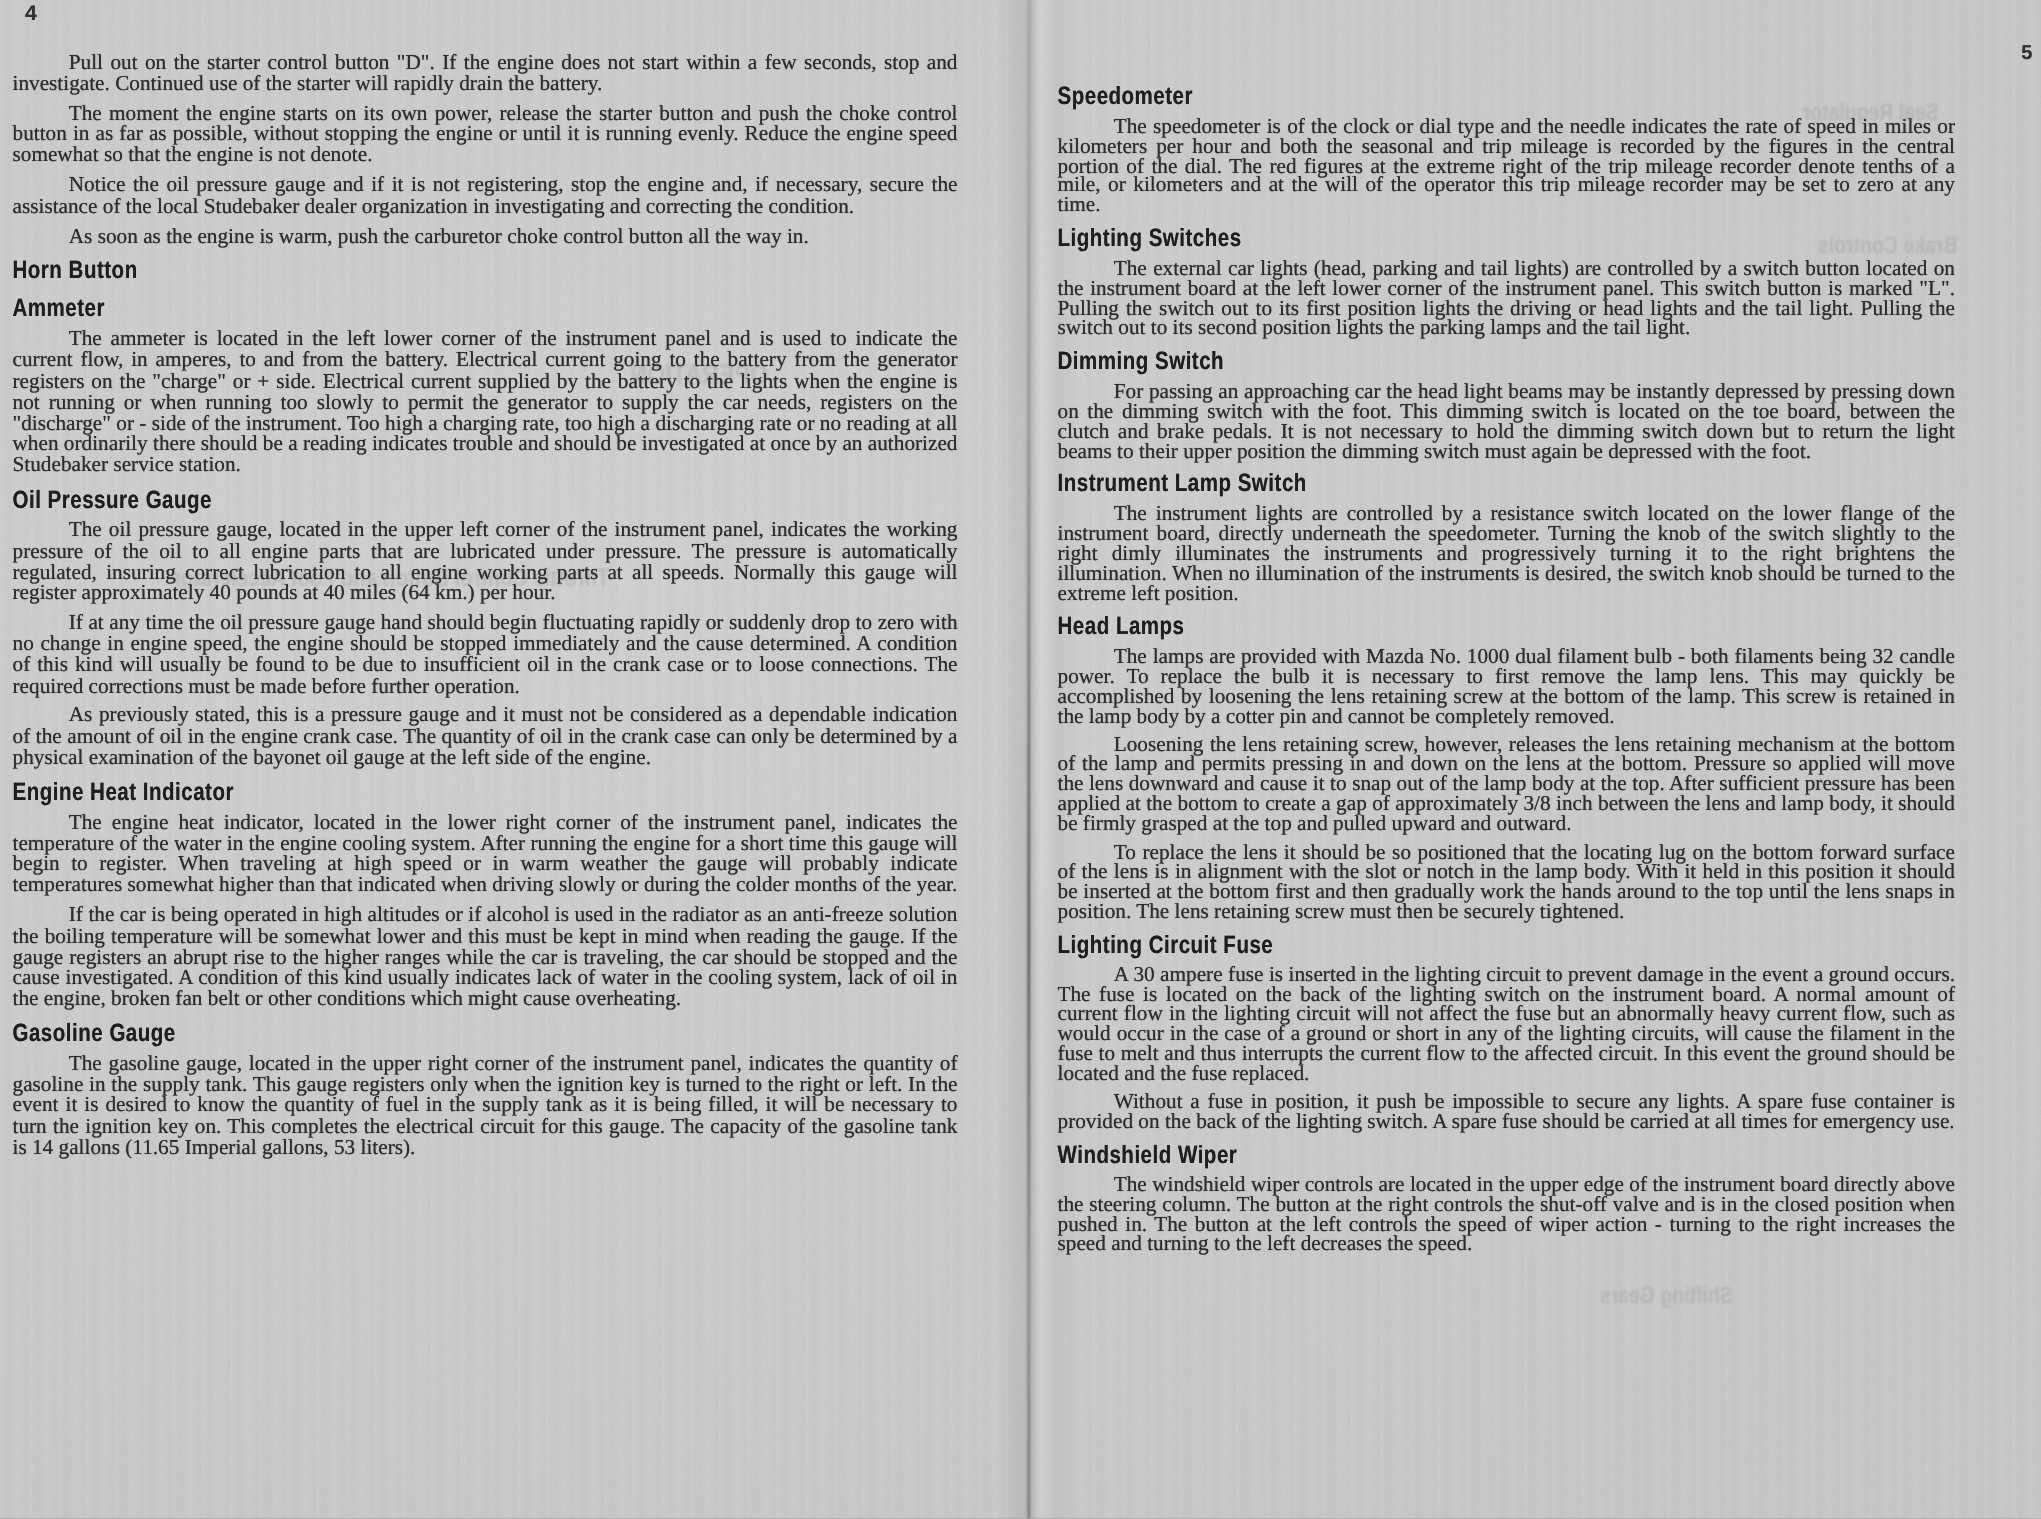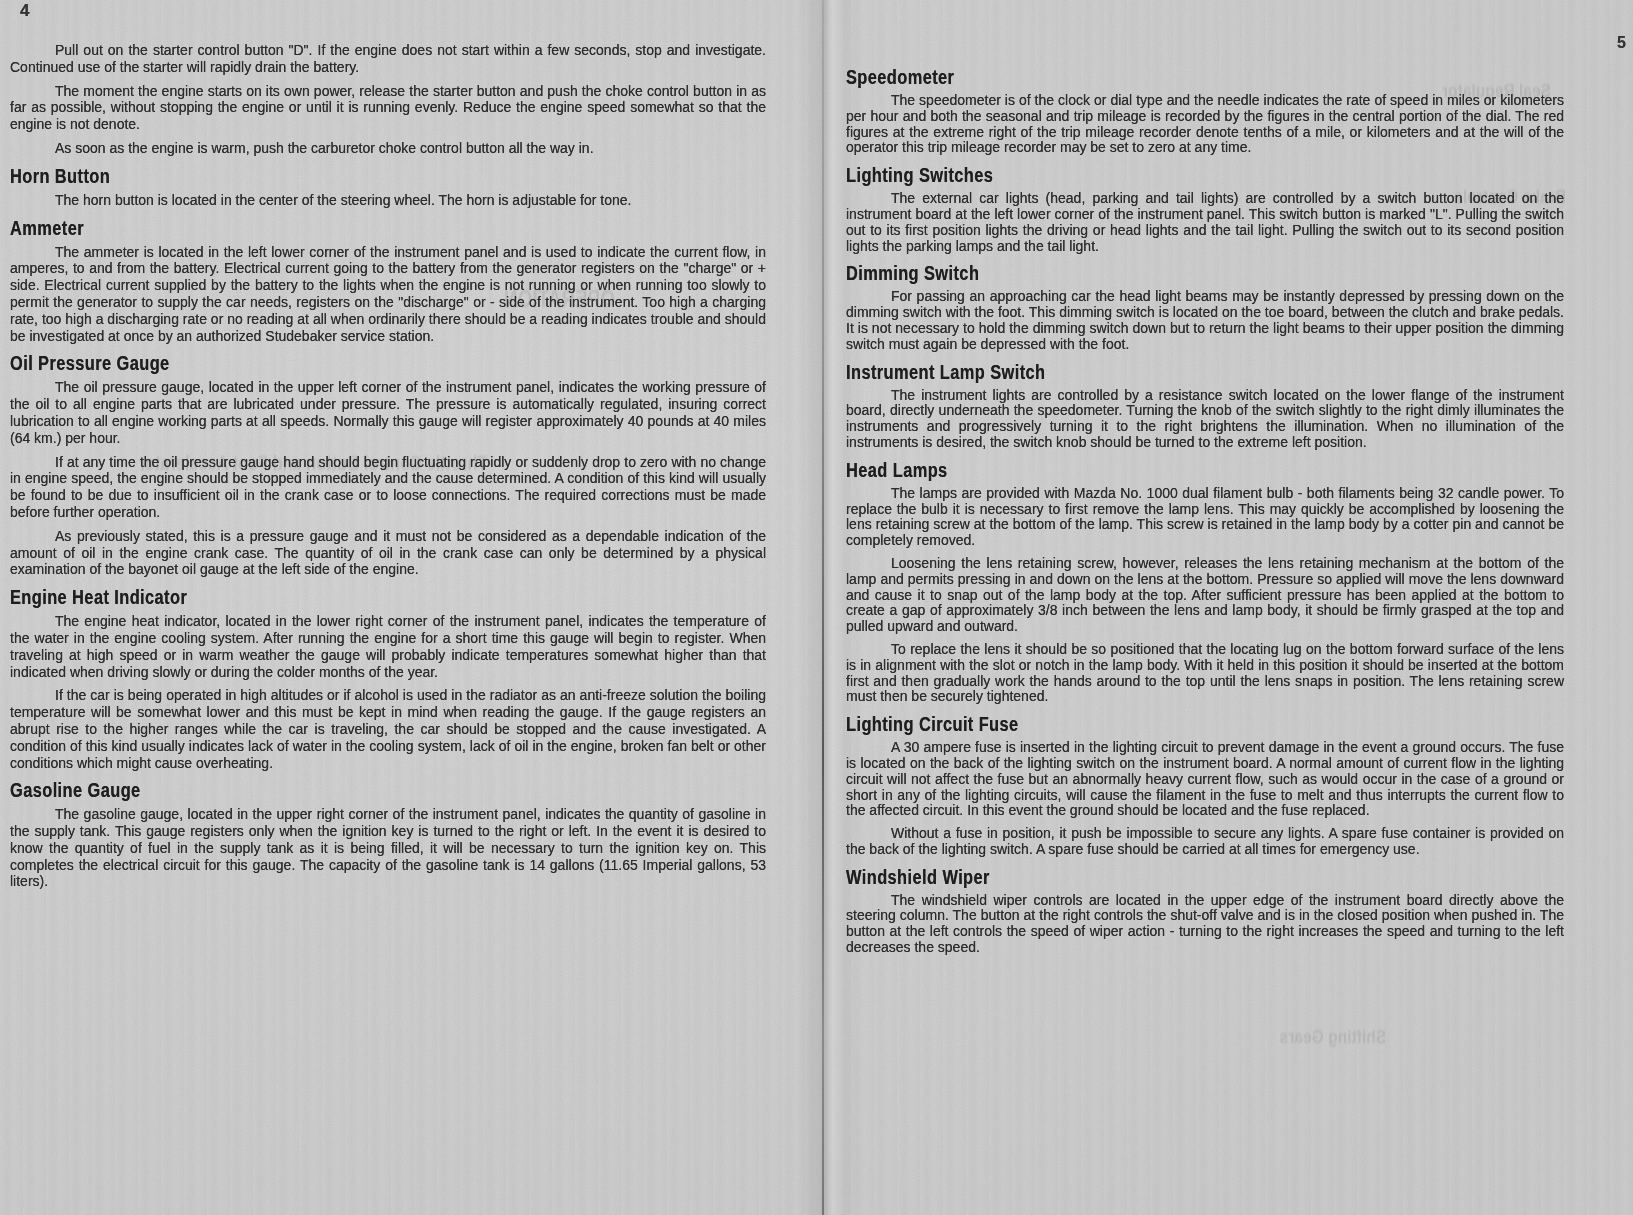--- a/index.html
+++ b/index.html
@@ -35,22 +35,22 @@
       rgba(40,40,40,0.10) 0%, rgba(40,40,40,0.28) 30%,
       rgba(25,25,25,0.62) 62%, rgba(40,40,40,0.30) 85%, rgba(40,40,40,0.45) 100%);
     filter:blur(0.7px);
     pointer-events:none;
   }
   .page-content{position:absolute;}
   .left-content{left:10px;top:42px;width:756px;}
   .right-content{left:846px;top:66px;width:718px;}
   p.body{
     margin:0 0 7px 0;
-    font-family:Liberation Sans, sans-serif;
-    font-size:14px;
+    font-family:Liberation Serif, serif;
+    font-size:17px;
     color:#2d2d2d;
     text-align:justify;
     text-indent:45px;
     text-shadow:0 0 0.6px rgba(45,45,45,0.85);
   }
   .left-content p.body{line-height:16.8px;}
   .right-content p.body{line-height:15.8px;}
   h2.heading{
     font-family:"Liberation Sans", sans-serif;
     font-weight:bold;
@@ -111,23 +111,23 @@
   <div class="ghost g-seal">Seal Regulator</div>
   <div class="ghost g-brake">Brake Controls</div>
   <div class="ghost g-shift">Shifting Gears</div>
 
   <div class="pagenum num-left">4</div>
   <div class="pagenum num-right">5</div>
 
   <div class="page-content left-content" id="left-content">
       <p class="body">Pull out on the starter control button "D".  If the engine does not start within a few seconds, stop and investigate.  Continued use of the starter will rapidly drain the battery.</p>
       <p class="body">The moment the engine starts on its own power, release the starter button and push the choke control button in as far as possible, without stopping the engine or until it is running evenly.  Reduce the engine speed somewhat so that the engine is not denote.</p>
+      <p class="body">Notice the oil pressure gauge and if it is not registering, stop the engine and, if necessary, secure the assistance of the local Studebaker dealer organization in investigating and correcting the condition.</p>
       <p class="body">As soon as the engine is warm, push the carburetor choke control button all the way in.</p>
       <h2 class="heading">Horn Button</h2>
-      <p class="body">The horn button is located in the center of the steering wheel.  The horn is adjustable for tone.</p>
       <h2 class="heading">Ammeter</h2>
       <p class="body">The ammeter is located in the left lower corner of the instrument panel and is used to indicate the current flow, in amperes, to and from the battery.  Electrical current going to the battery from the generator registers on the "charge" or + side.  Electrical current supplied by the battery to the lights when the engine is not running or when running too slowly to permit the generator to supply the car needs, registers on the "discharge" or - side of the instrument.  Too high a charging rate, too high a discharging rate or no reading at all when ordinarily there should be a reading indicates trouble and should be investigated at once by an authorized Studebaker service station.</p>
       <h2 class="heading">Oil Pressure Gauge</h2>
       <p class="body">The oil pressure gauge, located in the upper left corner of the instrument panel, indicates the working pressure of the oil to all engine parts that are lubricated under pressure.  The pressure is automatically regulated, insuring correct lubrication to all engine working parts at all speeds.  Normally this gauge will register approximately 40 pounds at 40 miles (64 km.) per hour.</p>
       <p class="body">If at any time the oil pressure gauge hand should begin fluctuating rapidly or suddenly drop to zero with no change in engine speed, the engine should be stopped immediately and the cause determined.  A condition of this kind will usually be found to be due to insufficient oil in the crank case or to loose connections.  The required corrections must be made before further operation.</p>
       <p class="body">As previously stated, this is a pressure gauge and it must not be considered as a dependable indication of the amount of oil in the engine crank case.  The quantity of oil in the crank case can only be determined by a physical examination of the bayonet oil gauge at the left side of the engine.</p>
       <h2 class="heading">Engine Heat Indicator</h2>
       <p class="body">The engine heat indicator, located in the lower right corner of the instrument panel, indicates the temperature of the water in the engine cooling system. After running the engine for a short time this gauge will begin to register. When traveling at high speed or in warm weather the gauge will probably indicate temperatures somewhat higher than that indicated when driving slowly or during the colder months of the year.</p>
       <p class="body">If the car is being operated in high altitudes or if alcohol is used in the radiator as an anti-freeze solution the boiling temperature will be somewhat lower and this must be kept in mind when reading the gauge.  If the gauge registers an abrupt rise to the higher ranges while the car is traveling, the car should be stopped and the cause investigated.  A condition of this kind usually indicates lack of water in the cooling system, lack of oil in the engine, broken fan belt or other conditions which might cause overheating.</p>
       <h2 class="heading">Gasoline Gauge</h2>

